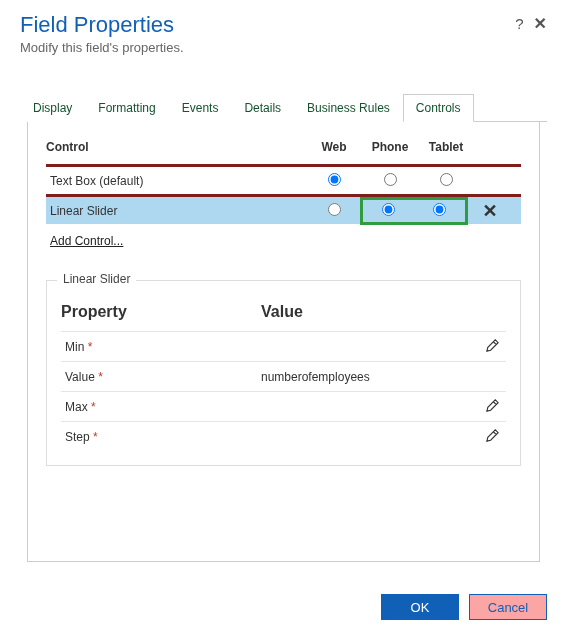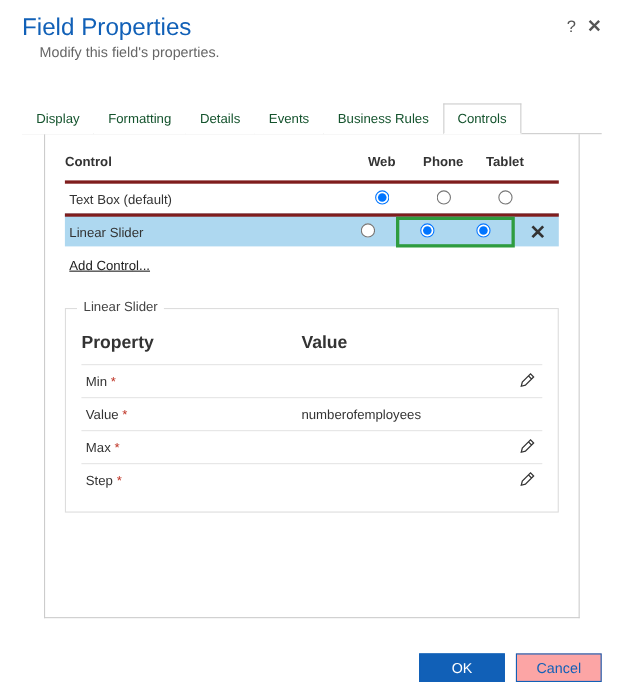--- a/index.html
+++ b/index.html
@@ -20,21 +20,21 @@
   }
   .dialog-title {
     color: #1160B7;
     font-size: 22px;
     font-weight: 400;
     margin: 0;
   }
   .dialog-subtitle {
     color: #666;
     font-size: 13px;
-    margin: 2px 0 0 16px;
+    margin: 2px 0 0 0;
   }
   .header-icons {
     position: absolute;
     top: 14px;
     right: 20px;
     display: flex;
     gap: 10px;
     align-items: center;
   }
   .help-icon, .close-icon {
@@ -63,21 +63,21 @@
     background: #fff;
   }
   .tab.active {
     border-color: #ccc;
     border-bottom: 1px solid #fff;
   }
 
   .content-area {
     border: 1px solid #ccc;
     border-top: none;
-    margin: 0 20px;
+    margin: 0 7px;
     height: 440px;
     overflow-y: scroll;
     padding: 18px 18px 18px 18px;
   }
 
   .control-table {
     width: 100%;
   }
   .ct-header {
     display: flex;
@@ -207,22 +207,22 @@
   <div class="header-icons">
     <span class="help-icon">?</span>
     <span class="close-icon">✕</span>
   </div>
 </div>
 
 <div class="tabs-outer">
   <div class="tabs">
     <div class="tab">Display</div>
     <div class="tab">Formatting</div>
+    <div class="tab">Events</div>
     <div class="tab">Details</div>
-    <div class="tab">Events</div>
     <div class="tab">Business Rules</div>
     <div class="tab active">Controls</div>
   </div>
 
   <div class="content-area">
 
     <div class="control-table">
       <div class="ct-header">
         <div class="ct-col-control">Control</div>
         <div class="ct-col-web">Web</div>

